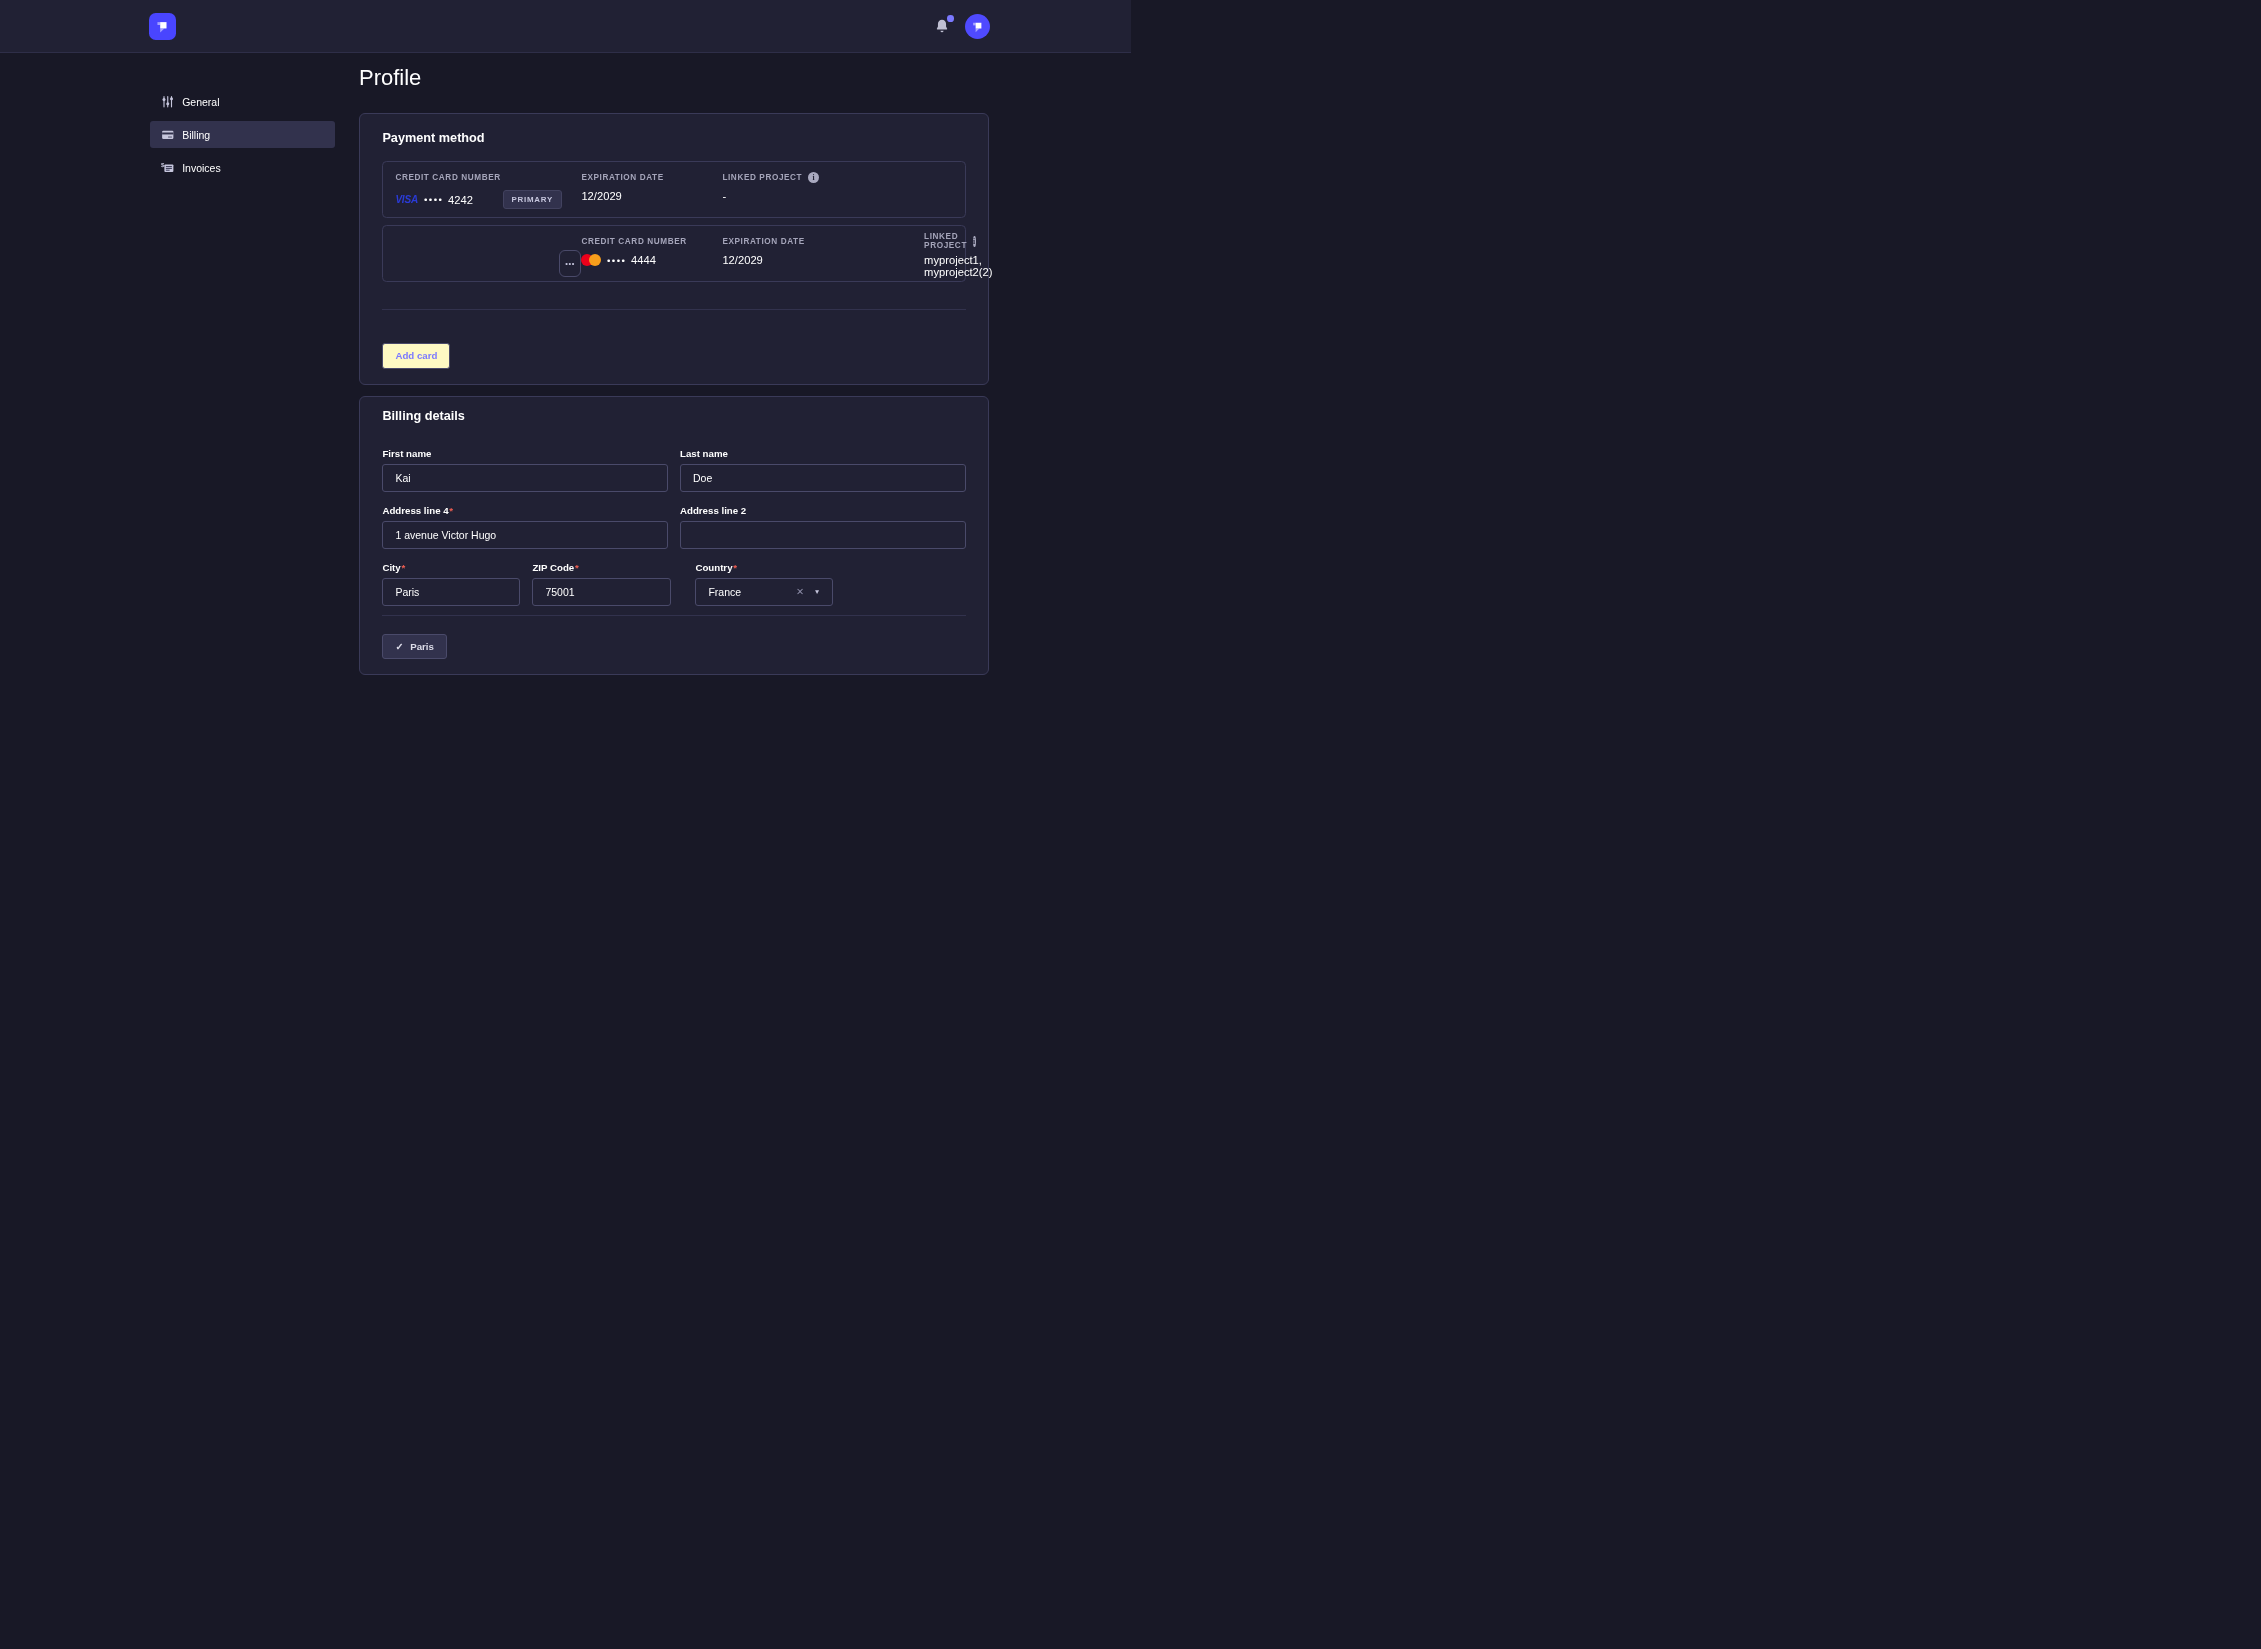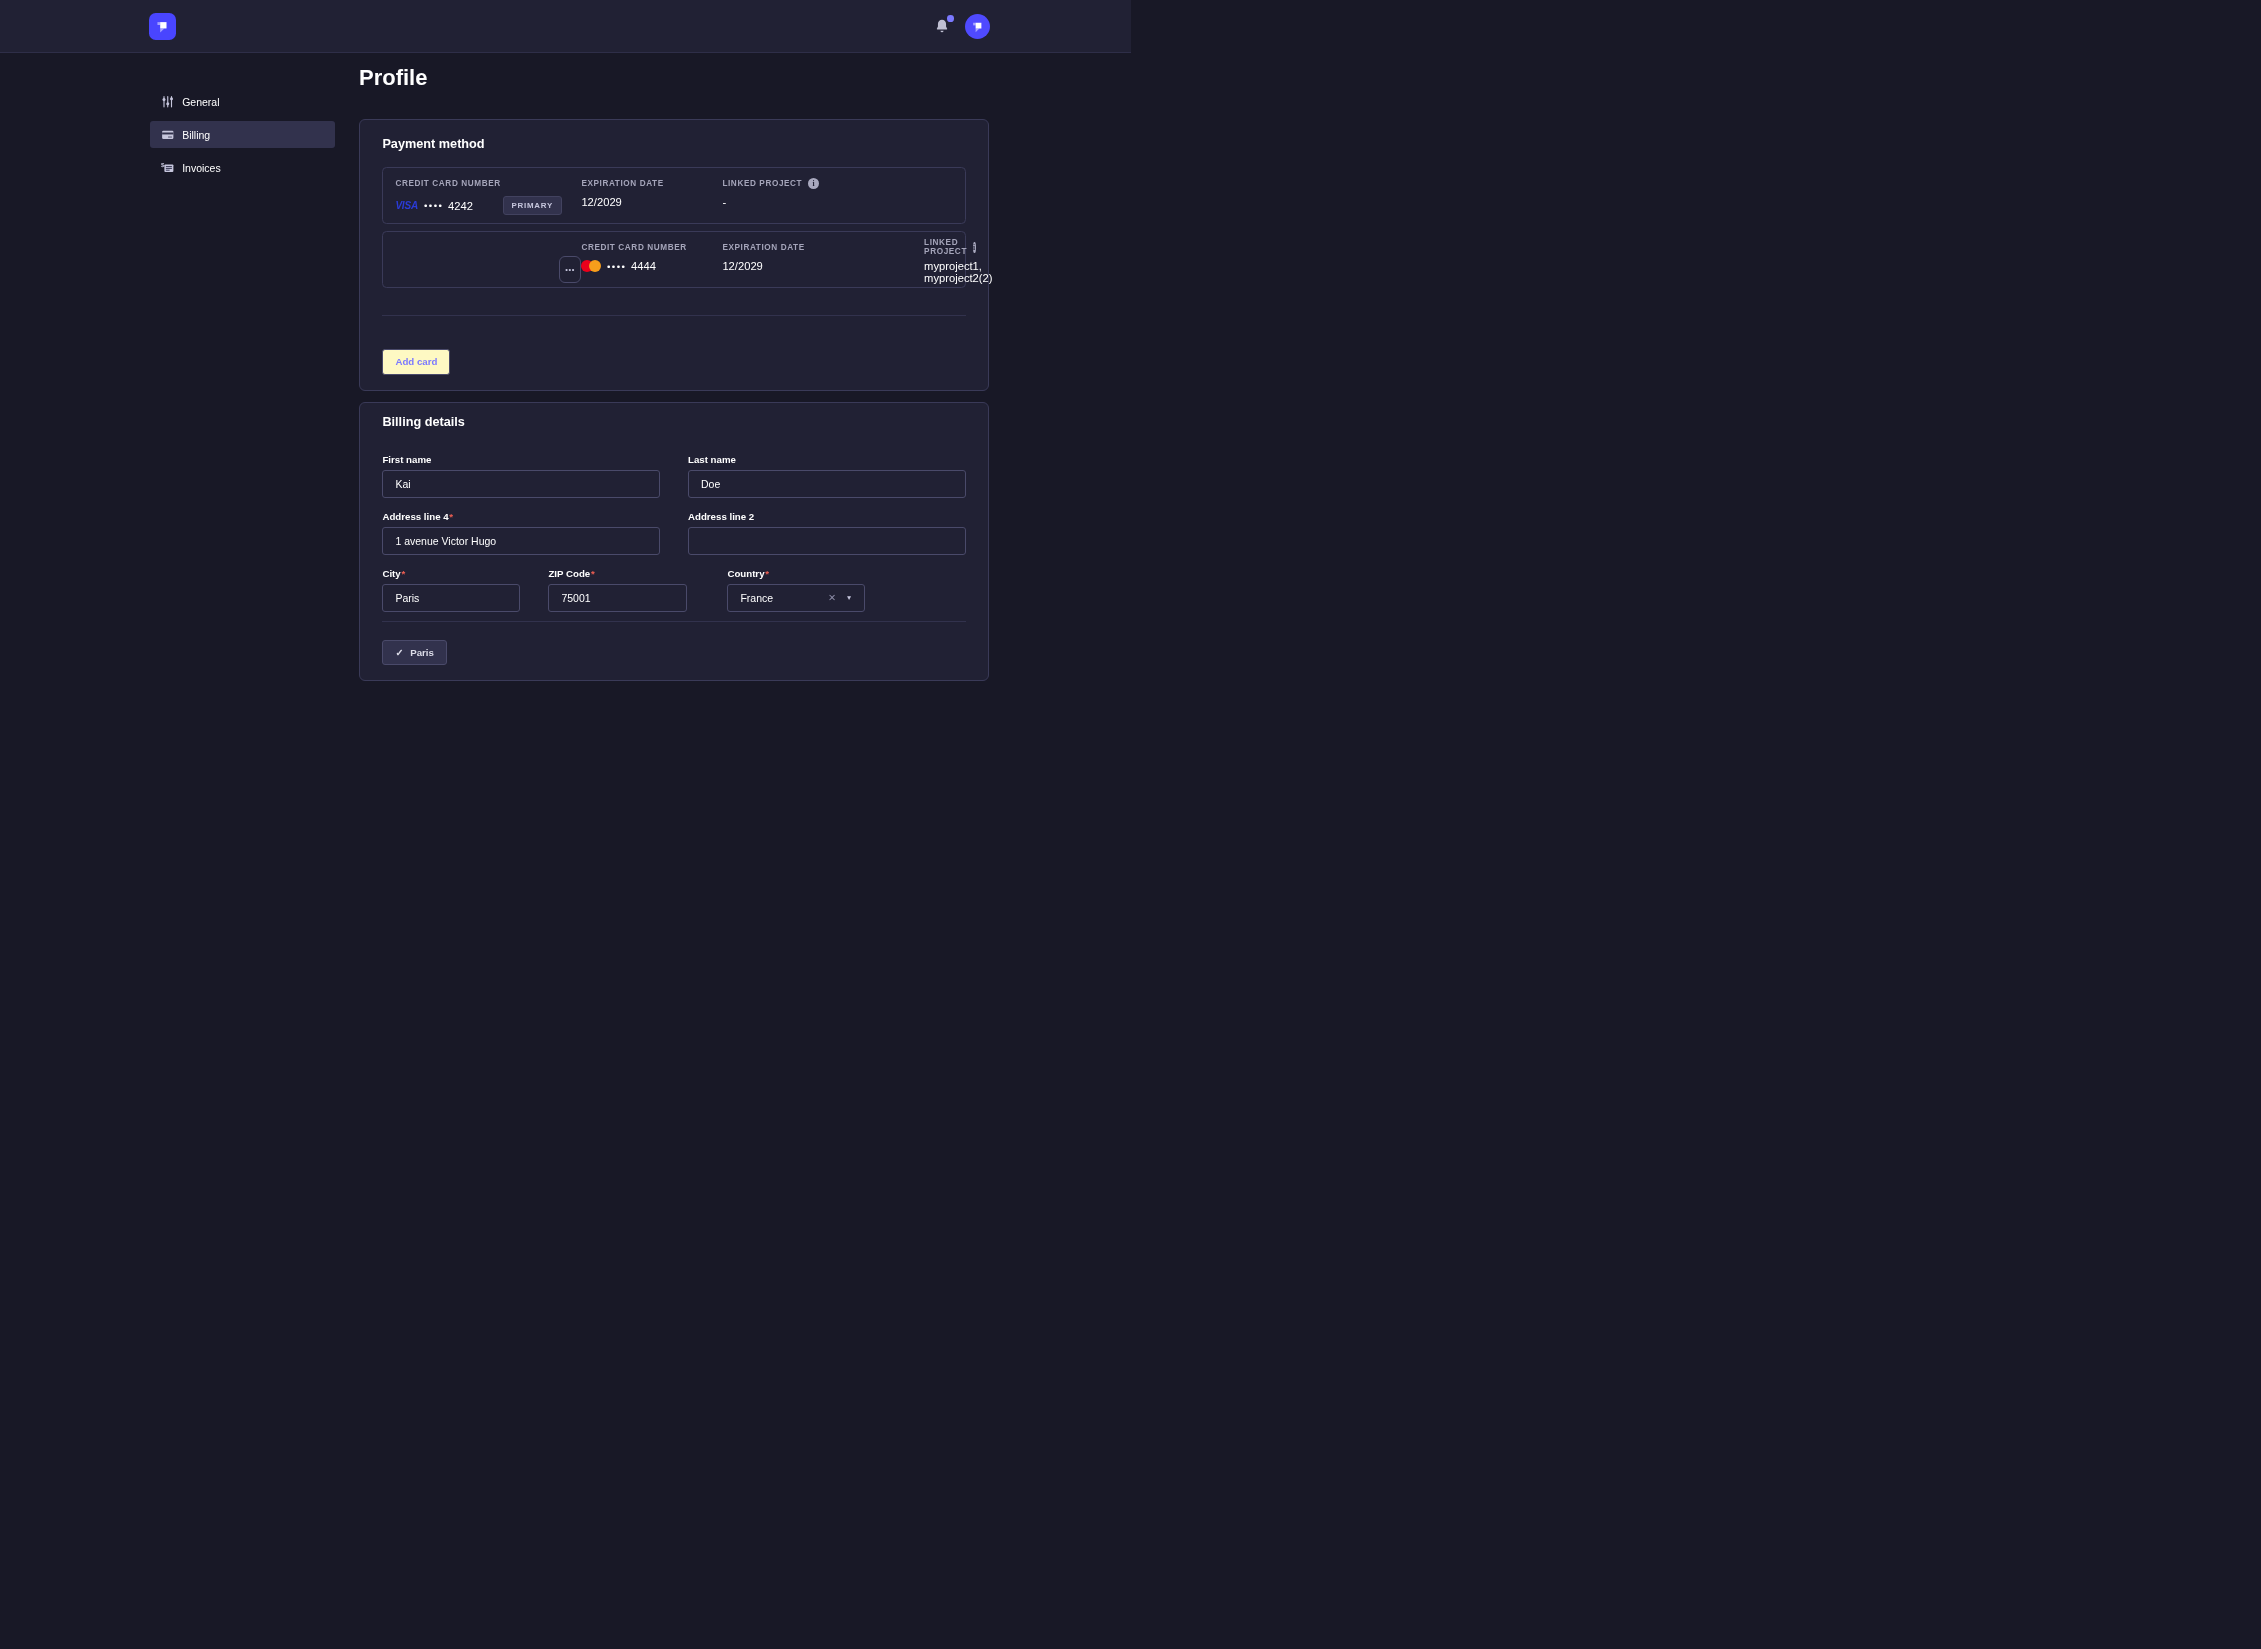--- a/index.html
+++ b/index.html
@@ -34,21 +34,21 @@
   .sidebar{position:absolute;left:150px;top:88px;width:185px;}
   .nav-item{
     height:27px;display:flex;align-items:center;gap:8.2px;
     padding:0 10.5px;border-radius:3px;margin-bottom:6px;
     font-size:10.5px;color:#ffffff;cursor:pointer;
   }
   .nav-item.active{background:#32324d;}
   .nav-item .nicon{display:flex;align-items:center;justify-content:center;width:13.5px;height:13.5px;}
   
   .main{position:absolute;left:359px;top:64px;width:630px;}
-  .page-title{font-size:22px;font-weight:700;margin:0 0 28px 0;line-height:27px;color:#ffffff;}
+  .page-title{font-size:22px;font-weight:400;margin:0 0 22px 0;line-height:27px;color:#ffffff;}
   .panel{
     background:#212134;border:0.7px solid #3a3a58;border-radius:6px;
     padding:16.5px 22.4px 15px 22.4px;margin-bottom:11.2px;box-sizing:border-box;
   }
   .panel-title{font-size:12.7px;font-weight:700;color:#ffffff;margin:0 0 16.5px 0;}
   
   .card-row{
     border:0.7px solid #3a3a58;border-radius:4.5px;height:57px;box-sizing:border-box;
     padding:9.7px 10.5px 0 12px;margin-bottom:6.7px;
     display:grid;grid-template-columns:186px 141px 1fr 30px;align-items:start;
@@ -82,21 +82,21 @@
     color:#c6c6dd;font-size:7.5px;letter-spacing:0.7px;display:flex;align-items:center;justify-content:center;
     cursor:pointer;
   }
   .divider{border:none;border-top:0.7px solid #32324d;margin:27px 0 0 0;}
   .add-card-btn{
     margin-top:33px;display:inline-flex;align-items:center;
     padding:6.7px 12px;background:#fef9c3;border:0.7px solid #4a4a6a;border-radius:3px;
     color:#7b79ff;font-size:9.7px;font-weight:600;cursor:pointer;
   }
   
-  .form-row{display:flex;gap:28px;margin-bottom:13.5px;}
+  .form-row{display:flex;gap:12px;margin-bottom:13.5px;}
   .field{flex:1;min-width:0;}
   .field.w-city{flex:0 0 138px;}
   .field.w-zip{flex:0 0 139px;}
   .field.w-country{flex:0 0 138px;margin-left:12px;}
   .field label{display:block;font-size:9.7px;font-weight:600;color:#ffffff;margin-bottom:4.5px;}
   .req{color:#ee5e52;margin-left:0.7px;}
   .field label .info-icon{margin-left:6px;vertical-align:-2.2px;}
   .tb{
     width:100%;height:28px;box-sizing:border-box;background:#212134;
     border:0.7px solid #4a4a6a;border-radius:3px;padding:0 12px;

